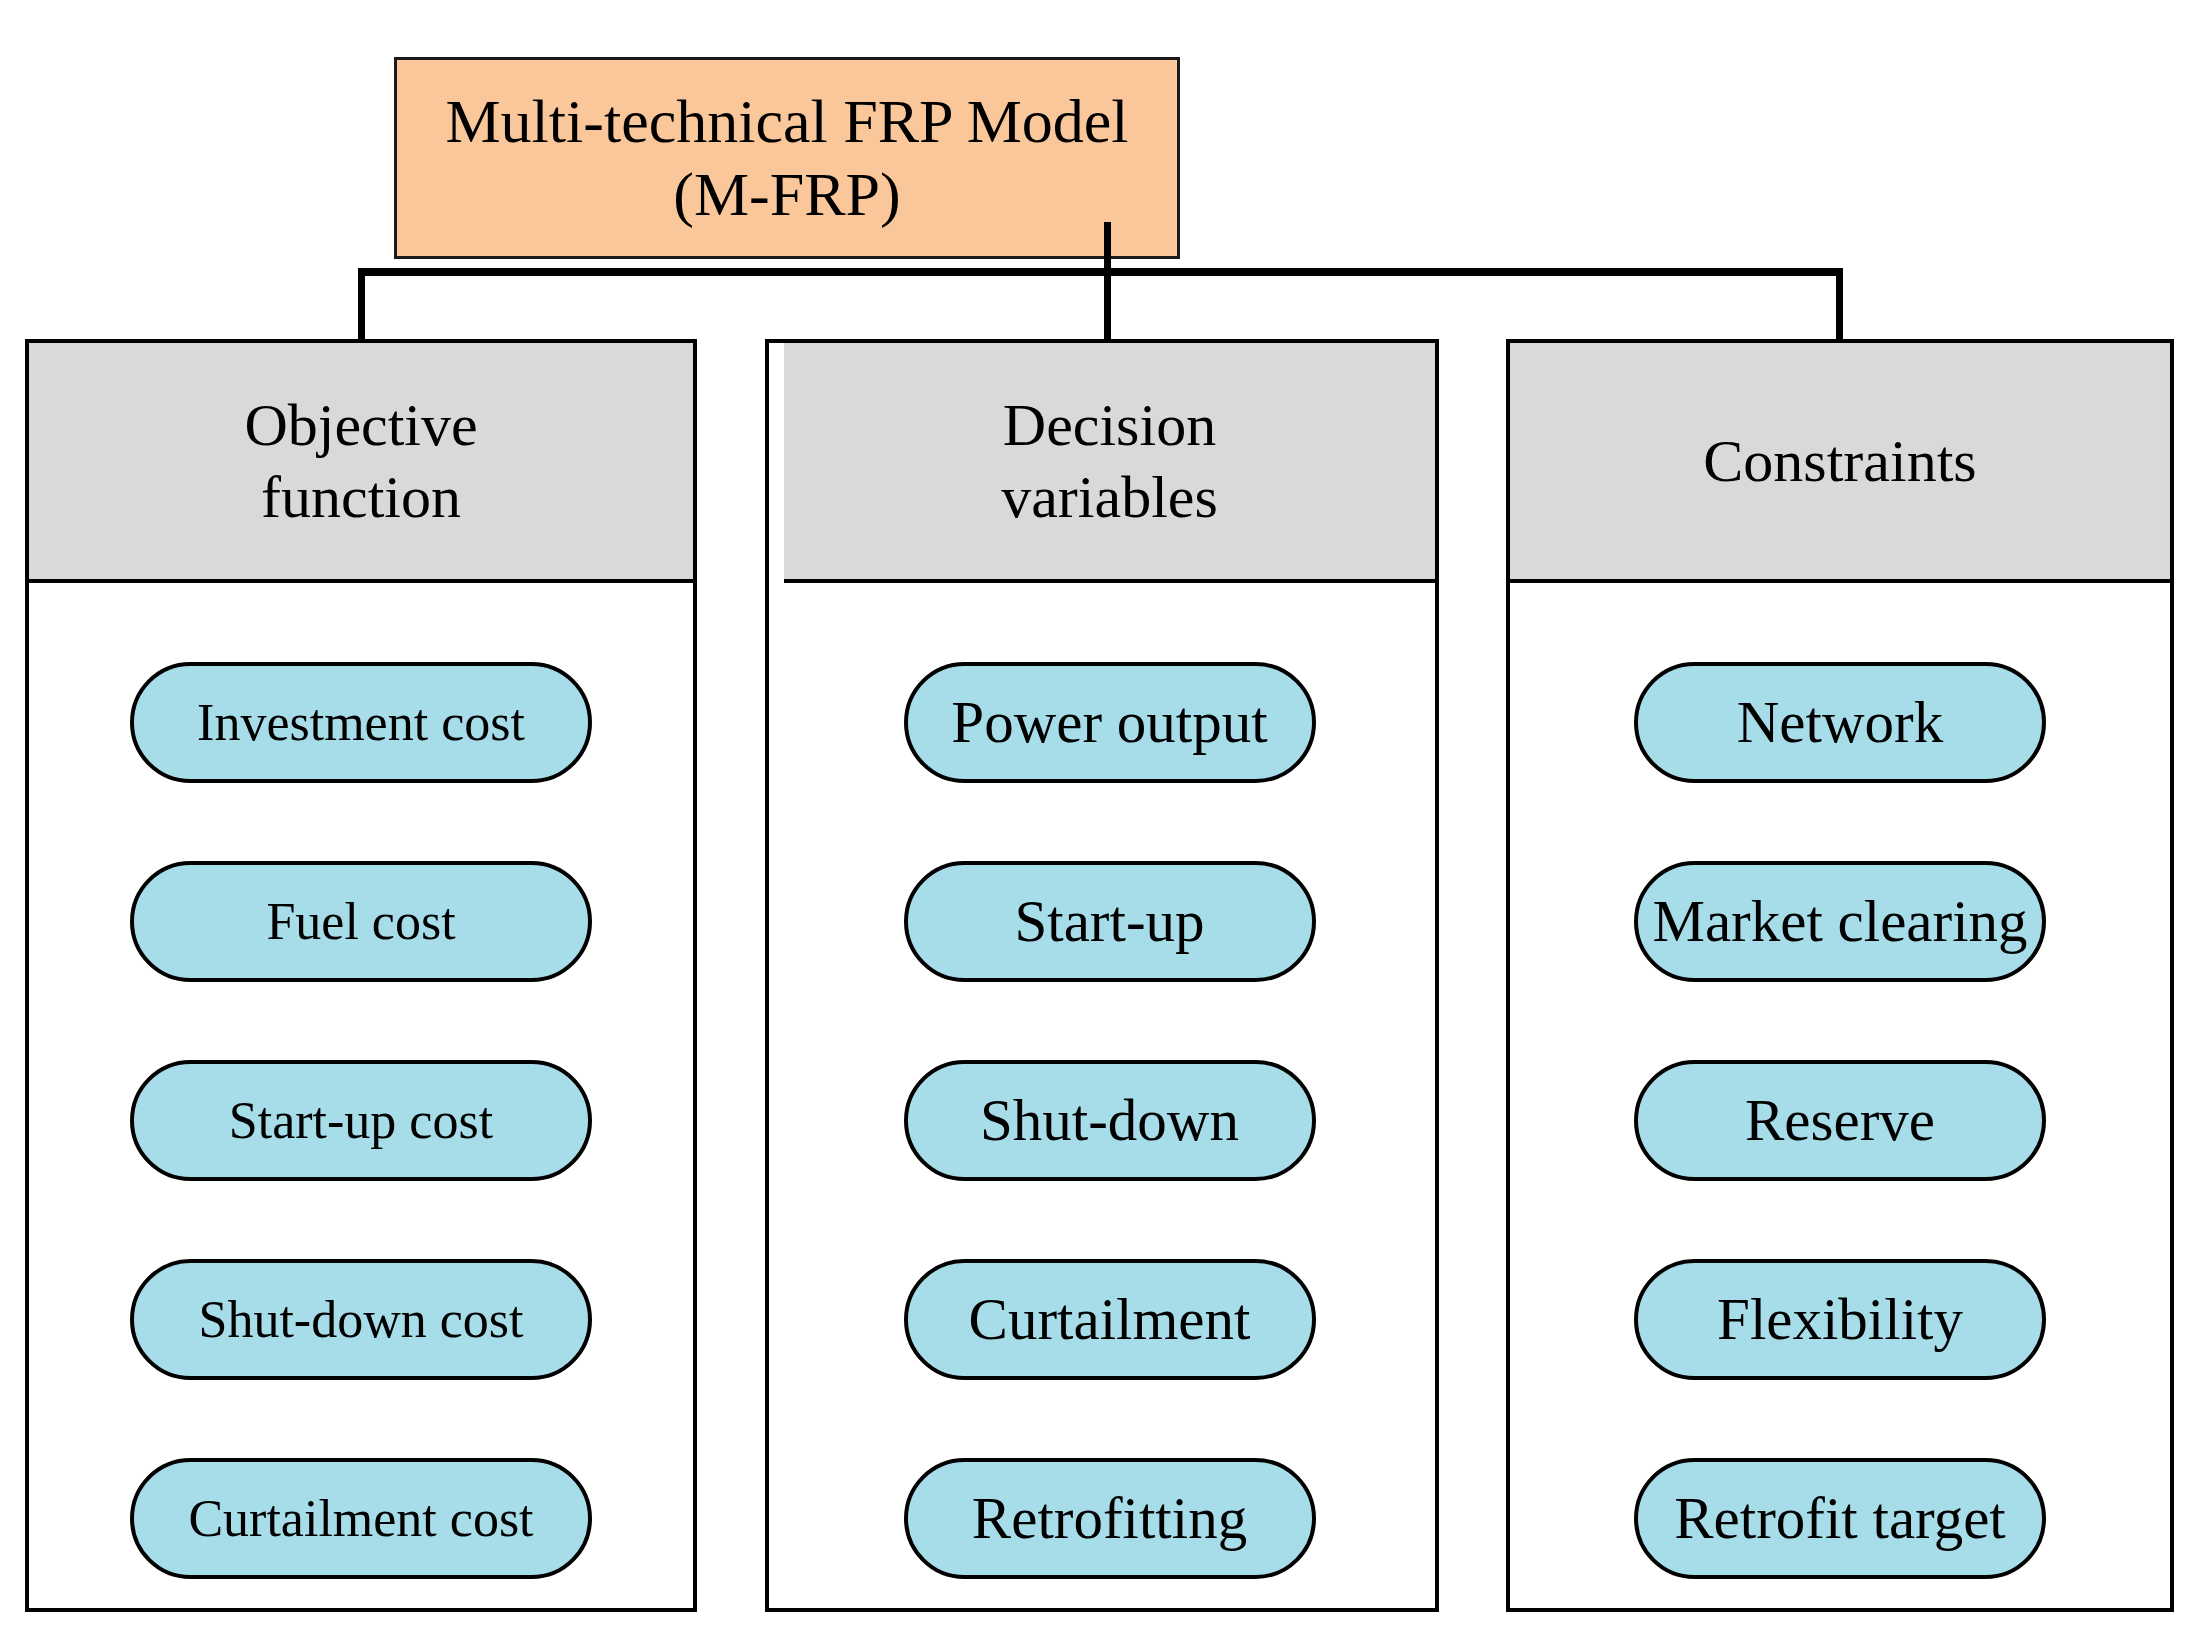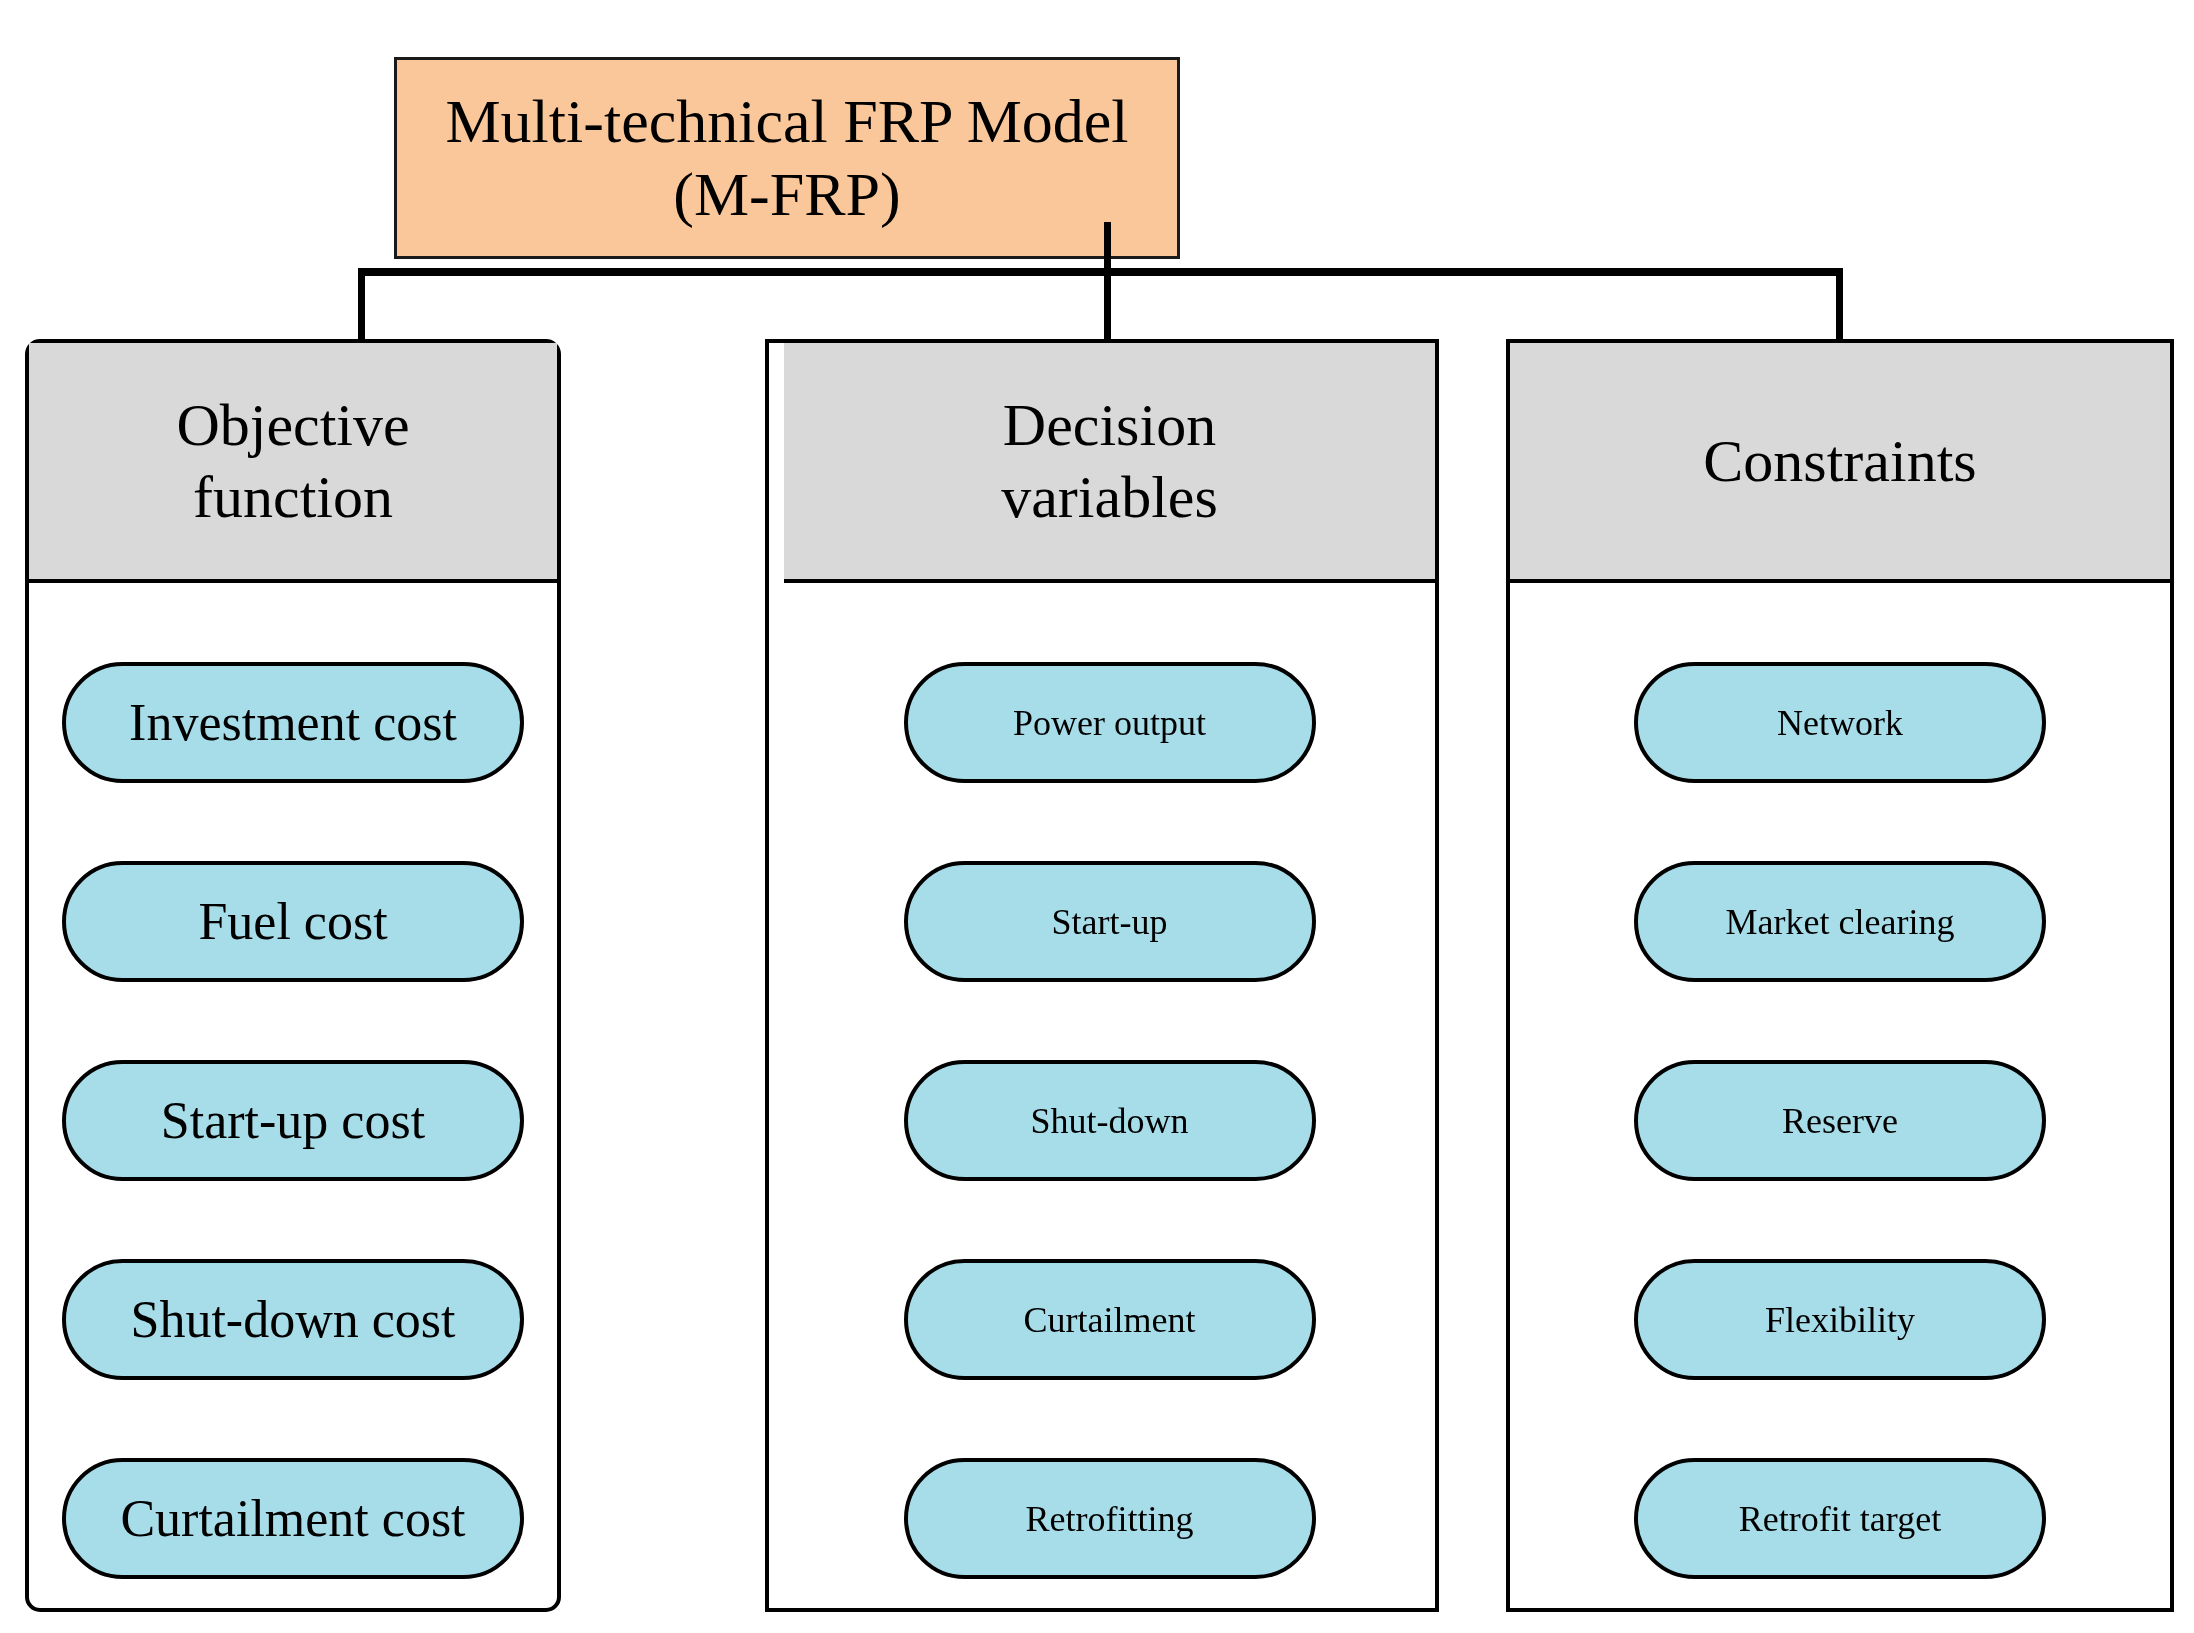--- a/index.html
+++ b/index.html
@@ -56,21 +56,21 @@
   .column {
     position: absolute;
     top: 339px;
     height: 1273px;
     box-sizing: border-box;
     border: 4px solid #000000;
     background: #ffffff;
     display: flex;
     flex-direction: column;
   }
-  .col-1 { left: 25px;   width: 536px; border-radius: 15px; }
+  .col-1 { left: 25px;   width: 672px; }
   .col-2 { left: 765px;  width: 674px; padding-left: 15px; }
   .col-3 { left: 1506px; width: 668px; }
 
   .col-header {
     flex: 0 0 236px;
     background: #d9d9d9;
     border-bottom: 4px solid #000000;
     display: flex;
     flex-direction: column;
     align-items: center;
@@ -95,21 +95,21 @@
     width: 412px;
     height: 121px;
     box-sizing: border-box;
     background: #a6dde9;
     border: 4px solid #000000;
     border-radius: 62px;
     display: flex;
     align-items: center;
     justify-content: center;
     text-align: center;
-    font-size: 36px;
+    font-size: 59px;
     color: #000000;
     white-space: nowrap;
   }
   .col-1 .pill { width: 462px; font-size: 52px; }
   .pill-0 { top: 79px;  }
   .pill-1 { top: 278px; }
   .pill-2 { top: 477px; }
   .pill-3 { top: 676px; }
   .pill-4 { top: 875px; }
 </style>

